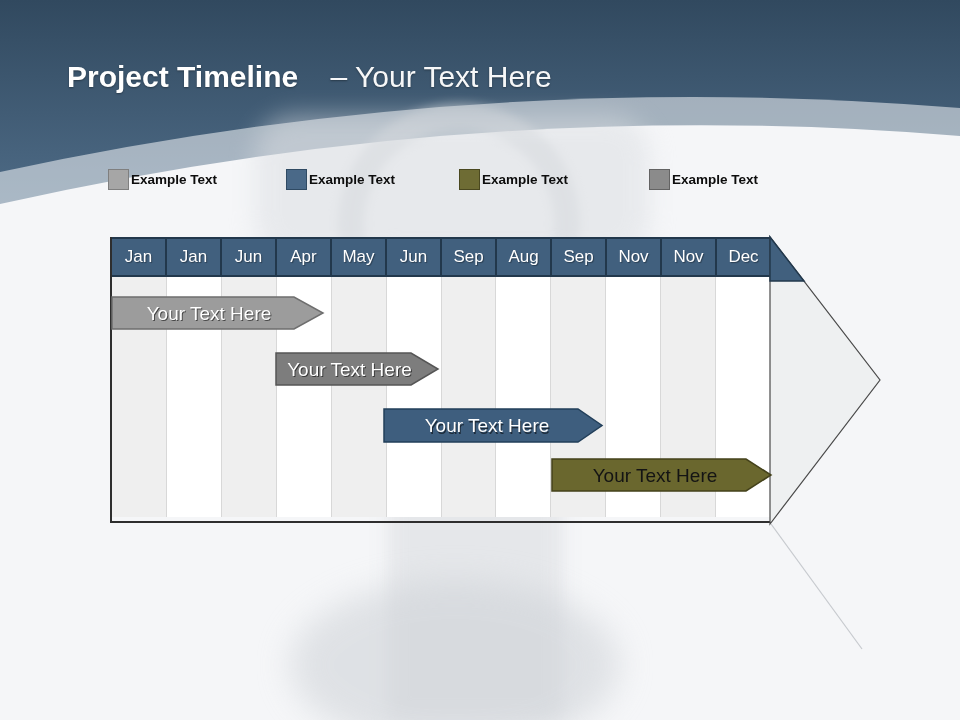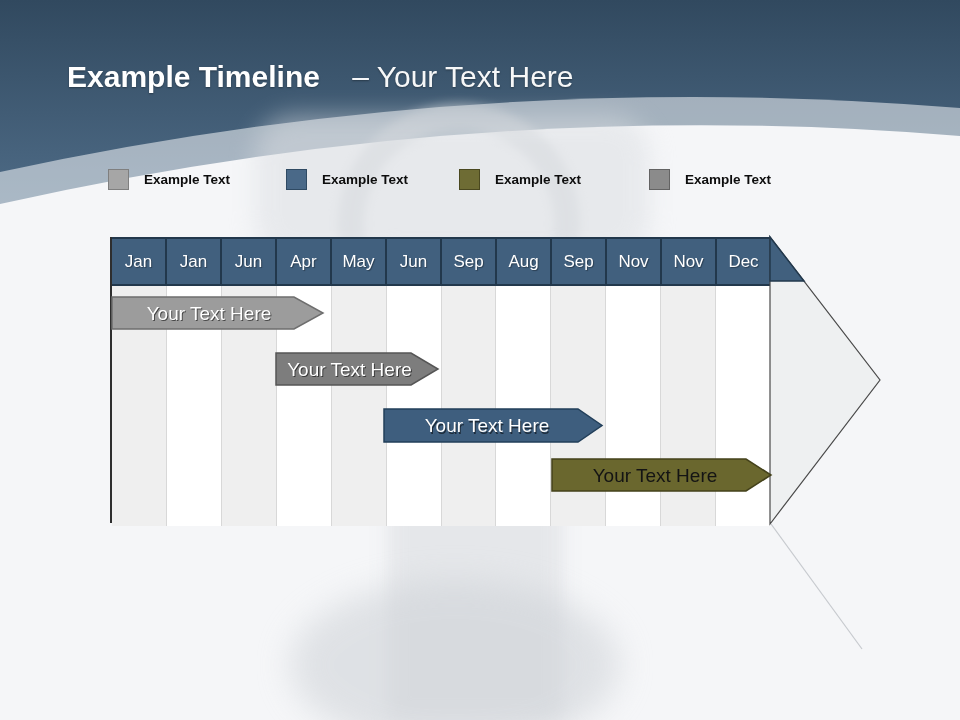--- a/index.html
+++ b/index.html
@@ -28,31 +28,31 @@
           opacity:.55;filter:blur(16px);border-radius:50%;}
   
   .title{
     position:absolute;left:67px;top:60px;white-space:nowrap;
     font-size:30px;color:#ffffff;text-shadow:0 1px 2px rgba(0,0,0,.35);
   }
   .title .t-main{font-weight:700;}
   .title .t-suffix{font-weight:400;color:rgba(255,255,255,.96);margin-left:24px;}
   
   .legend{position:absolute;left:0;top:0;width:960px;height:0;}
-  .legend-item{position:absolute;top:169px;display:flex;align-items:center;gap:15px;}
+  .legend-item{position:absolute;top:169px;display:flex;align-items:center;gap:2px;}
   .legend-swatch{width:21px;height:21px;box-sizing:border-box;border:1.5px solid #777;}
   .legend-label{font-size:13.5px;font-weight:700;color:#0d0d0d;white-space:nowrap;}
   
   .table{
     position:absolute;left:110px;top:237px;width:660px;height:286px;box-sizing:border-box;
     border-left:2px solid var(--table-border,#2e2e2e);
     border-bottom:2px solid var(--table-border,#2e2e2e);
   }
   .month-row{
-    display:flex;height:49px;box-sizing:border-box;
+    display:flex;height:40px;box-sizing:border-box;
     border-top:2px solid var(--month-border,#22384c);
     border-bottom:2px solid var(--month-border,#22384c);
     background:var(--month-bg,#41607e);
   }
   .month-cell{
     flex:1;display:flex;align-items:center;justify-content:center;
     color:var(--month-text,#fff);font-size:17px;
     border-right:2px solid var(--month-border,#22384c);
     text-shadow:1px 1px 1px rgba(0,0,0,.35);
   }
@@ -82,21 +82,21 @@
     <path class="band" d="M0,172 Q480,68 960,108 L960,260 L0,260 Z"></path>
     <path class="bodyfill" d="M0,204 Q480,96 960,136 L960,260 L0,260 Z"></path>
   </svg>
 
   <div class="g g-ring"></div>
   <div class="g g-head"></div>
   <div class="g g-handle"></div>
   <div class="g g-blob"></div>
 
   <div class="title">
-    <span class="t-main">Example Timeline </span><span class="t-suffix">– Your Text Here</span>
+    <span class="t-main">Project Timeline </span><span class="t-suffix">– Your Text Here</span>
   </div>
 
   <div class="legend" id="legend">
       <div class="legend-item" style="left: 108px;">
         <span class="legend-swatch" style="background: rgb(166, 166, 166); border-color: rgb(127, 127, 127);"></span>
         <span class="legend-label">Example Text</span>
       </div>
       <div class="legend-item" style="left: 286px;">
         <span class="legend-swatch" style="background: rgb(74, 105, 136); border-color: rgb(47, 74, 99);"></span>
         <span class="legend-label">Example Text</span>

